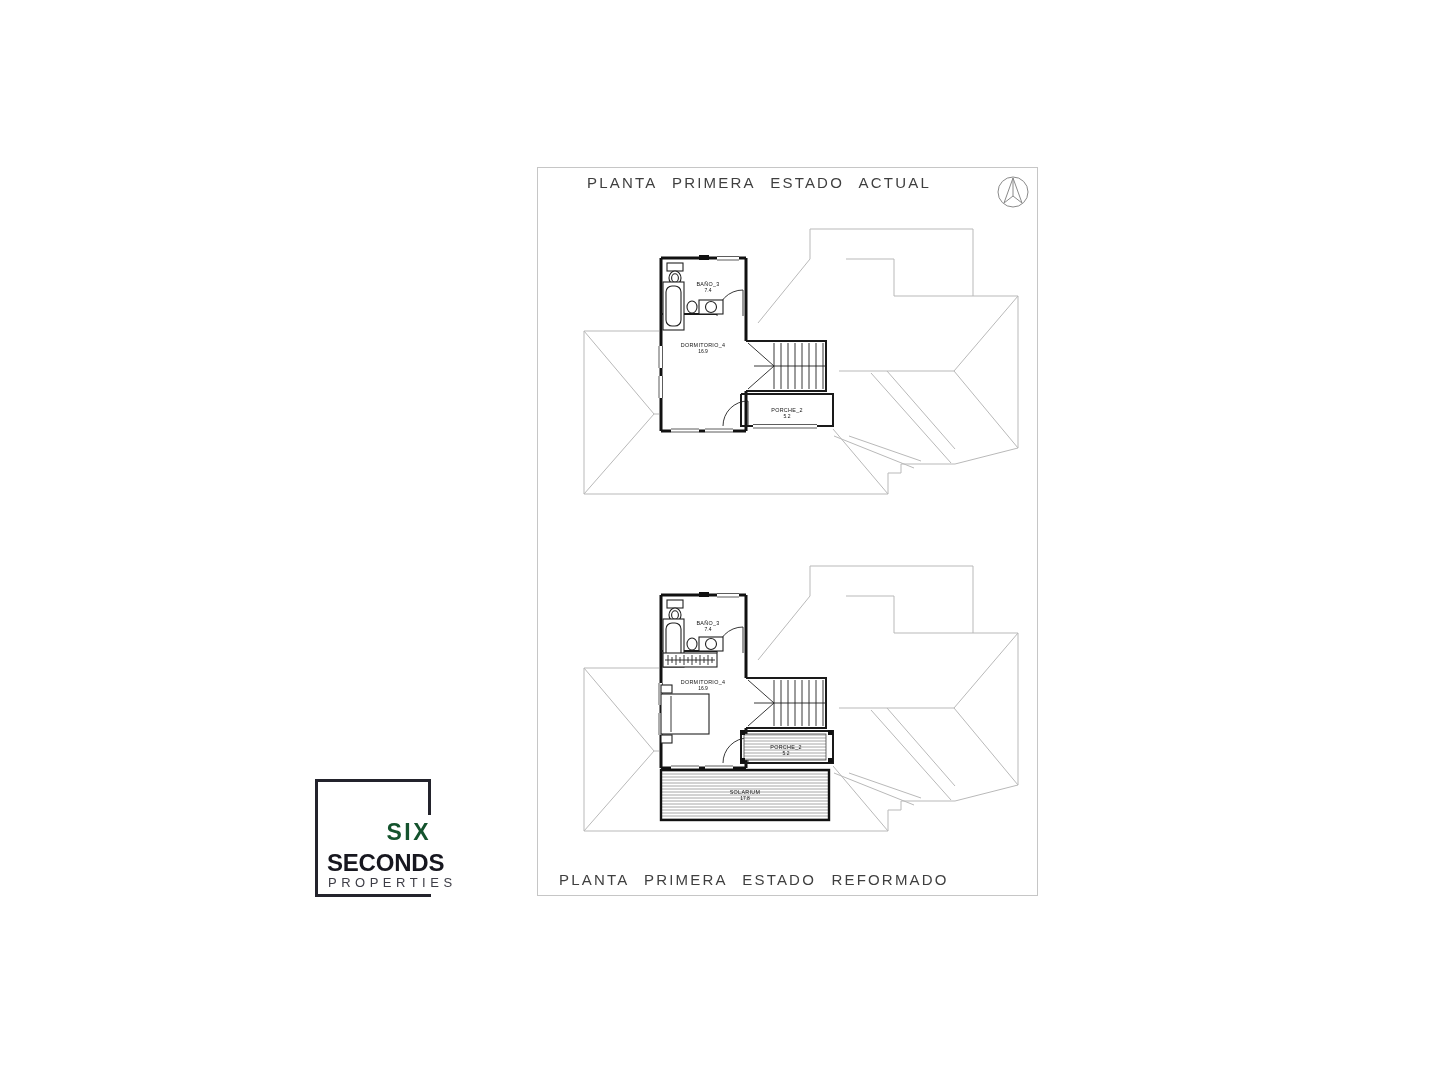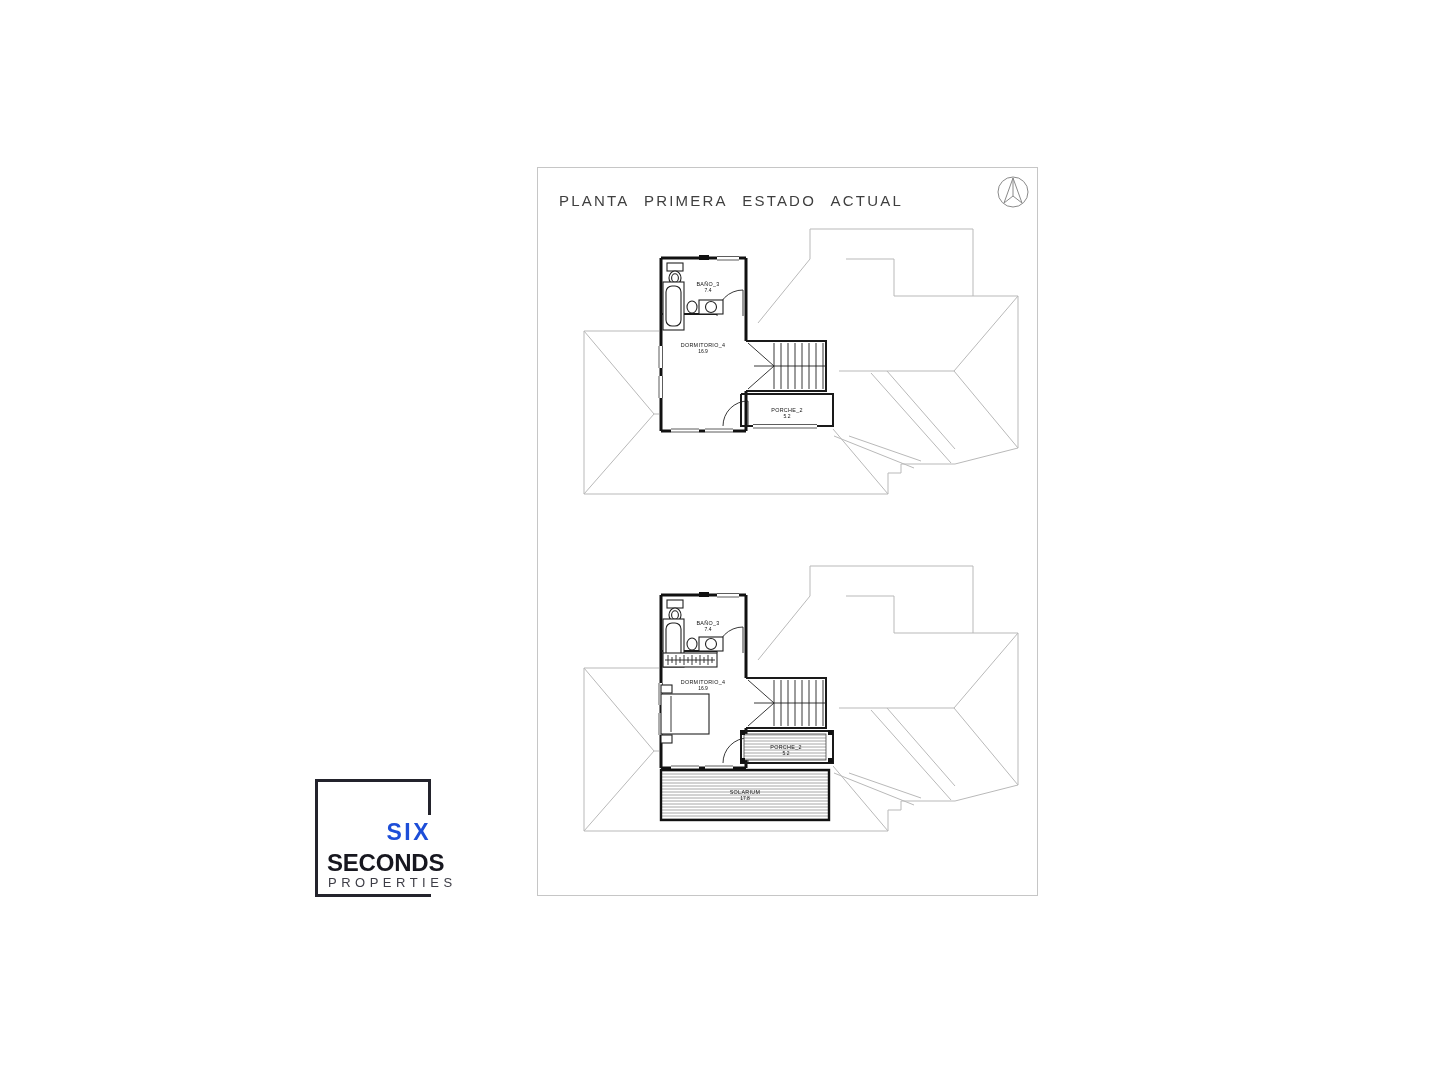--- a/index.html
+++ b/index.html
@@ -9,21 +9,21 @@
   }
   
   .sheet{
     position:absolute;left:537px;top:167px;width:501px;height:729px;
     border:1px solid #c6c6c6;box-sizing:border-box;background:#ffffff;
   }
   .sheet-title{
     position:absolute;left:21px;color:#3f3f3f;font-size:15px;
     letter-spacing:2.2px;word-spacing:9px;white-space:nowrap;font-weight:400;
   }
-  .sheet-title.top{top:24px;}
+  .sheet-title.top{top:6px;margin-left:28px;}
   .sheet-title.bottom{top:703px;}
   .north{position:absolute;left:455px;top:4px;width:40px;height:40px;}
   .plan-svg{position:absolute;left:33px;width:455px;height:270px;}
   .plan-svg.actual{top:58px;}
   .plan-svg.reformado{top:395px;}
 
   
   .roof{stroke:#b9b9b9;stroke-width:1;fill:none;}
   .mask{fill:#ffffff;stroke:none;}
   .wallT{stroke:#111111;stroke-width:3;fill:none;}
@@ -37,21 +37,21 @@
 
   
   .logo{position:absolute;left:315px;top:779px;width:116px;height:118px;}
   .logo .box{
     position:absolute;left:0;top:0;width:100%;height:100%;box-sizing:border-box;
     border-left:3px solid #23232c;border-top:3px solid #23232c;border-bottom:3px solid #23232c;
   }
   .logo .right-stub{position:absolute;right:0;top:0;width:3px;height:36px;background:#23232c;}
   .logo .six{
     position:absolute;right:0px;top:42px;font-size:23px;font-weight:700;
-    color:#1d4ed8;letter-spacing:2.5px;line-height:1;
+    color:#14532d;letter-spacing:2.5px;line-height:1;
   }
   .logo .seconds{
     position:absolute;left:12px;top:72px;font-size:24px;font-weight:700;
     color:#17171f;letter-spacing:-0.2px;line-height:1;white-space:nowrap;
   }
   .logo .properties{
     position:absolute;left:13px;top:97px;font-size:13px;font-weight:400;
     color:#3d3d46;letter-spacing:4.5px;line-height:1;white-space:nowrap;
   }
 </style>
@@ -232,20 +232,21 @@
       <text class="lbl2" x="137" y="68">7.4</text>
       <text class="lbl" x="132" y="121">DORMITORIO_4</text>
       <text class="lbl2" x="132" y="127">16.9</text>
       <text class="lbl" x="215" y="186">PORCHE_2</text>
       <text class="lbl2" x="215" y="192">5.2</text>
       <text class="lbl" x="174" y="231">SOLARIUM</text>
       <text class="lbl2" x="174" y="237">17.8</text>
     </g>
   </svg>
 
+  <div class="sheet-title bottom">PLANTA PRIMERA ESTADO REFORMADO</div>
 </div>
 
 <div class="logo">
   <div class="box"></div>
   <div class="right-stub"></div>
   <div class="six">SIX</div>
   <div class="seconds">SECONDS</div>
   <div class="properties">PROPERTIES</div>
 </div>
 

